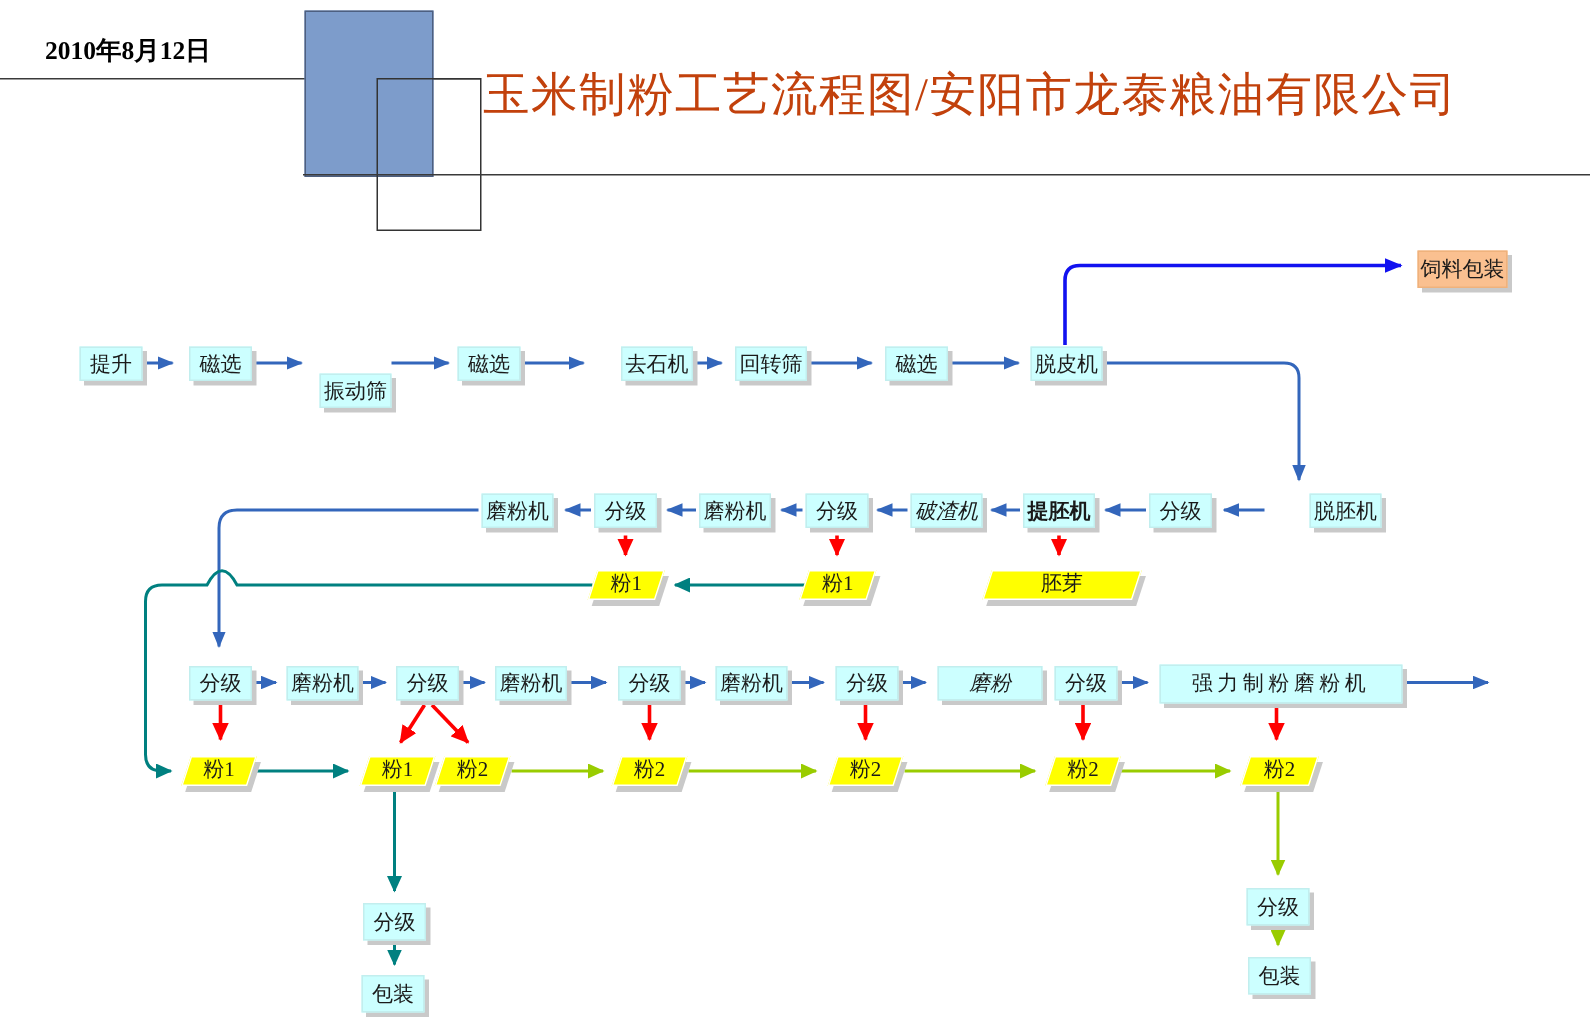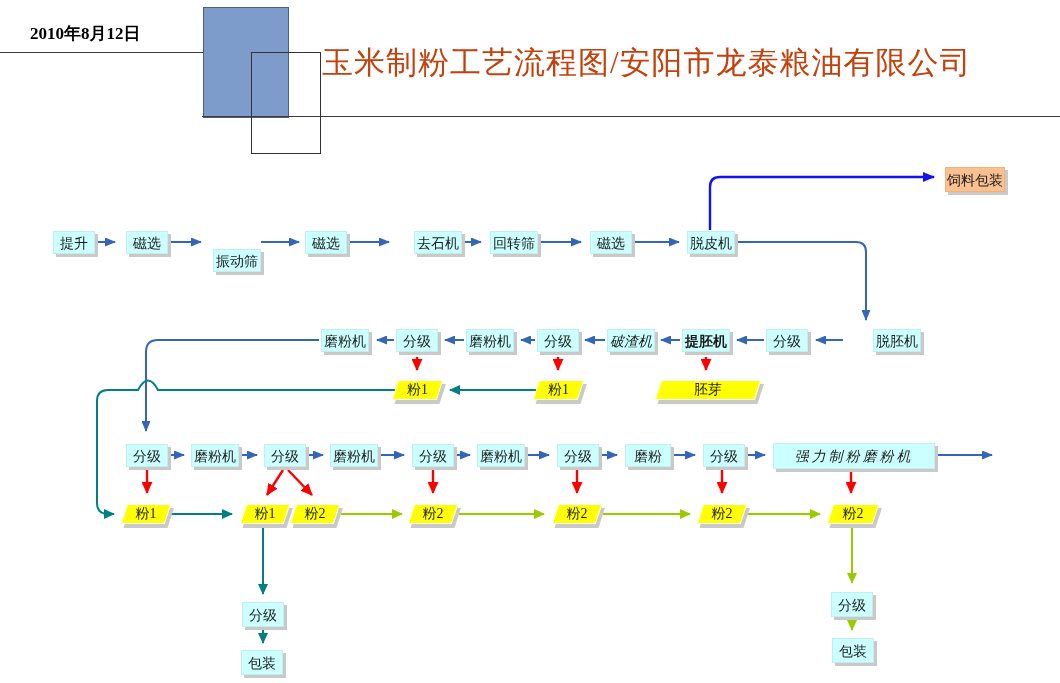--- a/index.html
+++ b/index.html
@@ -15,21 +15,21 @@
   .hline-main{left:202px;top:116px;width:858px;}
   .blue-rect{position:absolute;left:203px;top:7px;width:84px;height:109px;
              background:#7D9CCB;border:1px solid #4d5f80;}
   .outline-rect{position:absolute;left:251px;top:52px;width:68px;height:100px;
                 border:1px solid #333;background:transparent;}
 
   
   .pbox{position:absolute;height:23px;line-height:23px;text-align:center;font-size:14px;
         color:#1a1a1a;background:#CCFFFF;border:1px solid #c2eeee;
         box-shadow:3px 3px 0 #c9c9c9;box-sizing:border-box;}
-  .pbox.wide{height:26px;line-height:26px;letter-spacing:3px;font-style:italic;}
+  .pbox.wide{height:26px;line-height:26px;letter-spacing:3px;}
   .feedbox{position:absolute;height:25px;line-height:25px;text-align:center;font-size:14px;
            color:#1a1a1a;background:#FAC090;border:1px solid #efb27c;
            box-shadow:3px 3px 0 #c9c9c9;box-sizing:border-box;}
   .pgram{position:absolute;height:20px;background:#FFFF00;border:1px solid #fff;
          transform:skewX(-18deg);box-shadow:4px 4px 0 #c9c9c9;box-sizing:border-box;}
   .pgram>span{display:block;transform:skewX(18deg);line-height:18px;height:18px;
               text-align:center;font-size:14px;color:#1a1a1a;}
   .branchbox{position:absolute;height:25px;line-height:25px;text-align:center;font-size:14px;
              color:#1a1a1a;background:#CCFFFF;border:1px solid #c2eeee;
              box-shadow:3px 3px 0 #c9c9c9;box-sizing:border-box;}
@@ -164,21 +164,21 @@
         <span>胚芽</span>
       </div>
 
     <div class="pbox" style="left:126px;top:444px;width:42px;">分级</div>
     <div class="pbox" style="left:191px;top:444px;width:48px;">磨粉机</div>
     <div class="pbox" style="left:264px;top:444px;width:42px;">分级</div>
     <div class="pbox" style="left:330px;top:444px;width:48px;">磨粉机</div>
     <div class="pbox" style="left:412px;top:444px;width:42px;">分级</div>
     <div class="pbox" style="left:477px;top:444px;width:48px;">磨粉机</div>
     <div class="pbox" style="left:557px;top:444px;width:42px;">分级</div>
-    <div class="pbox" style="left:625px;top:444px;width:46px;">磨粉</div>
+    <div class="pbox" style="left:625px;top:444px;width:70px;font-style:italic;">磨粉</div>
     <div class="pbox" style="left:703px;top:444px;width:42px;">分级</div>
     <div class="pbox wide" style="left:773px;top:443px;width:162px;">强力制粉磨粉机</div>
 
     <div class="pgram" style="left:124px;top:504px;width:44px;">
         <span>粉1</span>
       </div>
     <div class="pgram" style="left:243px;top:504px;width:44px;">
         <span>粉1</span>
       </div>
     <div class="pgram" style="left:293px;top:504px;width:44px;">

